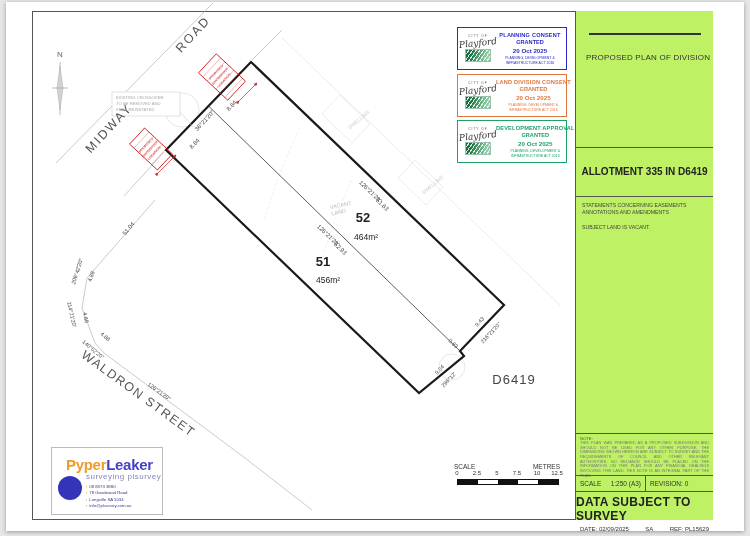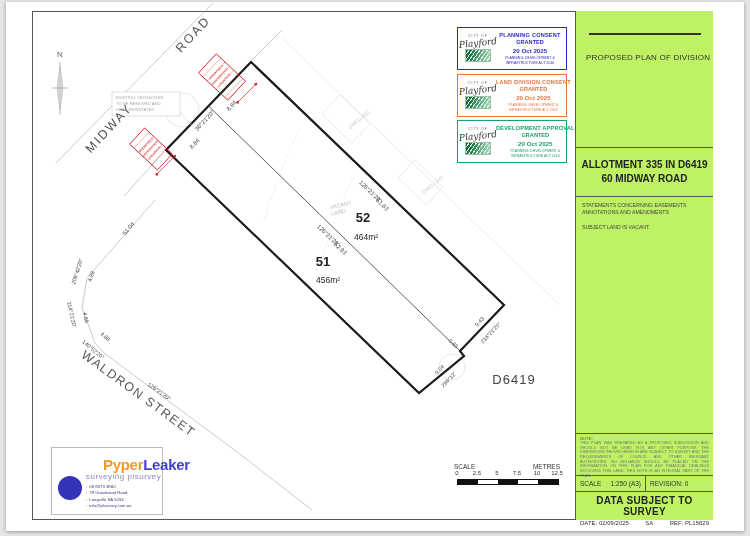--- a/index.html
+++ b/index.html
@@ -41,36 +41,36 @@
     box-sizing:border-box;padding:2px 4px;}
   #tb-note .note-head{font-size:4.2px;color:#555;}
   #tb-note .note-body{font-size:3.9px;color:#777;line-height:1.2;text-align:justify;}
   #tb-scale{position:absolute;left:0;top:464px;width:100%;height:16px;border-top:1px solid #555;
     box-sizing:border-box;display:flex;}
   #tb-scale .cell{display:flex;align-items:center;font-size:6.5px;color:#333;padding:0 4px;box-sizing:border-box;}
   #tb-scale .c1{width:70px;border-right:1px solid #555;justify-content:space-between;}
   #tb-scale .c2{flex:1;}
   #tb-data{position:absolute;left:0;top:480px;width:100%;height:29px;border-top:1px solid #555;
     box-sizing:border-box;}
-  #tb-data .big{font-size:10px;font-weight:bold;color:#222;text-align:center;margin-top:3px;letter-spacing:.3px;}
+  #tb-data .big{font-size:12px;font-weight:bold;color:#222;margin-top:3px;letter-spacing:.3px;}
   #tb-data .dateline{display:flex;justify-content:space-between;font-size:6px;color:#333;padding:3px 4px 0 4px;}
   
   #scalebar{position:absolute;left:453px;top:463px;width:108px;height:36px;}
   #sb-top{display:flex;justify-content:space-between;font-size:6.5px;color:#333;padding:0 1px;}
   #sb-ticks{position:relative;height:9px;font-size:6px;color:#333;}
   #sb-ticks span{position:absolute;transform:translateX(-50%);}
   #sb-bar{position:relative;margin-left:4px;width:100px;height:4px;border:0.8px solid #111;display:flex;}
   #sb-bar div{flex:1;}
   .sb-b{background:#111;} .sb-w{background:#fff;}
   
   #logo{position:absolute;left:51px;top:447px;width:112px;height:68px;border:1px solid #bbb;
     background:#fff;box-sizing:border-box;}
   #logo .circle{position:absolute;left:6px;top:28px;width:24px;height:24px;border-radius:50%;
     background:#3434b8;}
-  #logo .name{position:absolute;left:14px;top:8px;font-size:15px;font-weight:bold;letter-spacing:-.3px;margin-left:37px;}
+  #logo .name{position:absolute;left:14px;top:8px;font-size:15px;font-weight:bold;letter-spacing:-.3px;}
   #logo .n1{color:#f09a28;} #logo .n2{color:#4740cc;}
   #logo .tag{position:absolute;left:34px;top:24px;font-size:8px;color:#8888b8;letter-spacing:.5px;}
   #logo .contacts{position:absolute;left:34px;top:36px;font-size:4.3px;color:#39398a;line-height:1.5;}
   #logo .contacts div:before{content:"▪";color:#f09a28;margin-right:2px;font-size:3.5px;}
 </style>
 </head>
 <body>
 
 <div id="page">
   <div id="paper"></div>
@@ -218,21 +218,20 @@
         <span>INFRASTRUCTURE ACT 2016</span></div>
     </div>
   </div>
 
   <div id="titleblock">
     <div id="tb-line"></div>
     <div id="tb-plantype">PROPOSED PLAN OF DIVISION</div>
 
     <div id="tb-allot">
       <div>ALLOTMENT 335 IN D6419</div>
-      <div>60 MIDWAY ROAD</div>
     </div>
 
     <div id="tb-statements">
       <div class="tb-small" style="width:110px">STATEMENTS CONCERNING EASEMENTS ANNOTATIONS AND AMENDMENTS</div>
       <div class="tb-small" style="margin-top:8px">SUBJECT LAND IS VACANT.</div>
     </div>
 
     <div id="tb-note">
       <div class="note-head">NOTE:</div>
       <div class="note-body">THIS PLAN WAS PREPARED AS A PROPOSED SUBDIVISION AND SHOULD NOT BE USED FOR ANY OTHER PURPOSE. THE DIMENSIONS SHOWN HEREON ARE SUBJECT TO SURVEY AND THE REQUIREMENTS OF COUNCIL AND OTHER RELEVANT AUTHORITIES. NO RELIANCE SHOULD BE PLACED ON THE INFORMATION ON THIS PLAN FOR ANY FINANCIAL DEALINGS INVOLVING THIS LAND. THIS NOTE IS AN INTEGRAL PART OF THE PLAN.</div>

